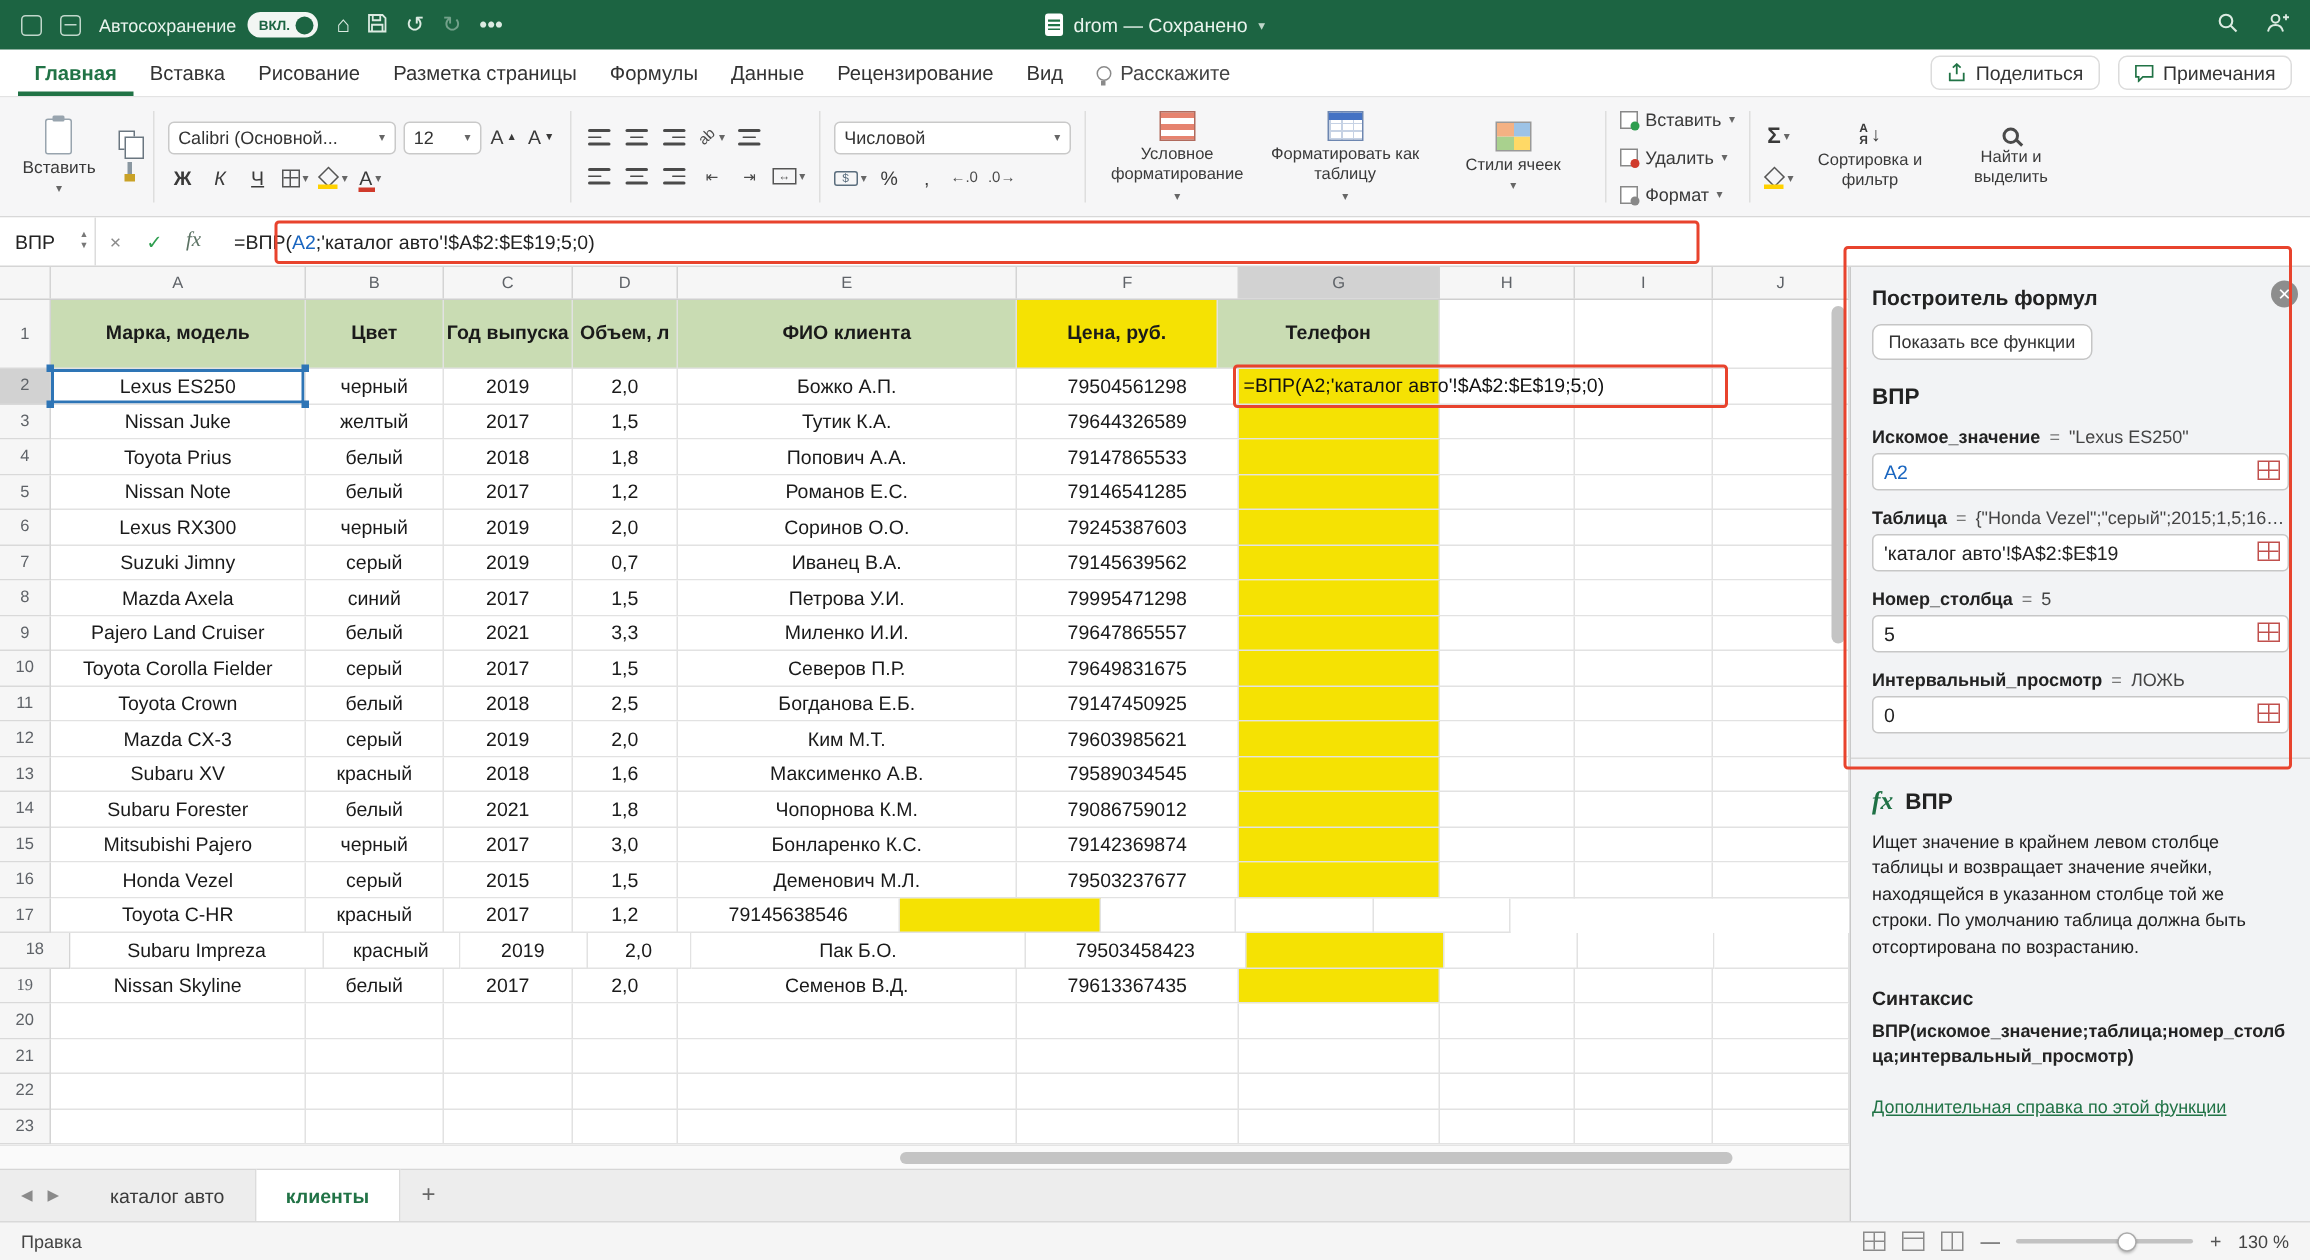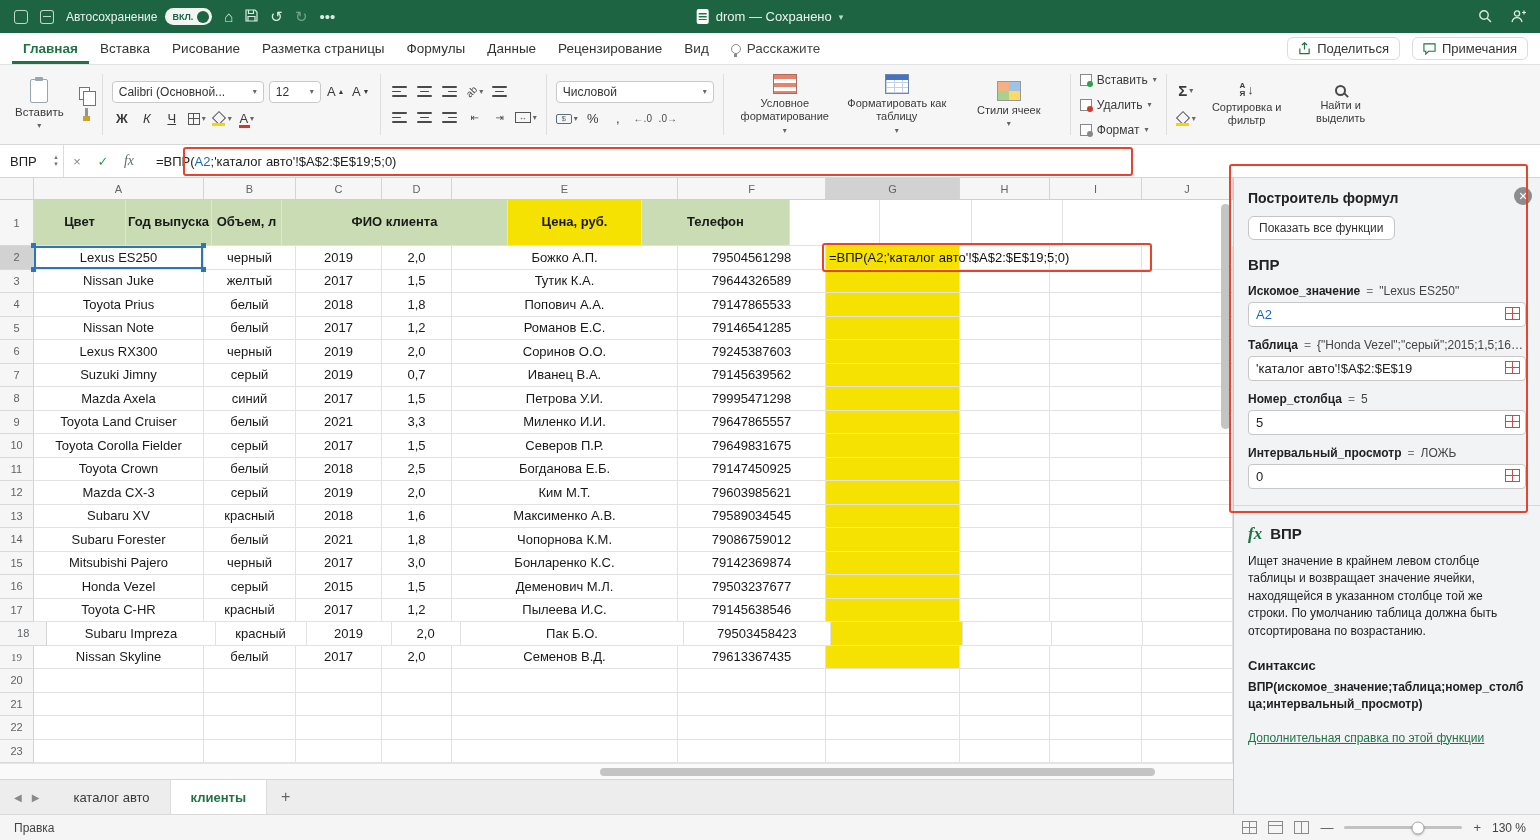--- a/index.html
+++ b/index.html
@@ -477,20 +477,23 @@
           <div class="ch" style="width: 226px;">E</div>
           <div class="ch" style="width: 148px;">F</div>
           <div class="ch hl" style="width: 134px;">G</div>
           <div class="ch" style="width: 90px;">H</div>
           <div class="ch" style="width: 92px;">I</div>
           <div class="ch" style="width: 91px;">J</div>
         </div>
       <div class="rows">
           <div class="grow" style="height: 46px;">
             <div class="rh" style="width: 34px;">1</div>
+            <div class="cell hdr" style="width: 170px;">
+              <span class="ctext">Марка, модель</span>
+            </div>
             <div class="cell hdr" style="width: 92px;">
               <span class="ctext">Цвет</span>
             </div>
             <div class="cell hdr" style="width: 86px;">
               <span class="ctext">Год выпуска</span>
             </div>
             <div class="cell hdr" style="width: 70px; text-align: right;">
               <span class="ctext">Объем, л</span>
             </div>
             <div class="cell hdr" style="width: 226px;">
@@ -683,21 +686,21 @@
               <span class="ctext">79995471298</span>
             </div>
             <div class="cell yel" style="width: 134px;"></div>
             <div class="cell" style="width: 90px;"></div>
             <div class="cell" style="width: 92px;"></div>
             <div class="cell" style="width: 91px;"></div>
           </div>
           <div class="grow" style="height: 23.5px;">
             <div class="rh" style="width: 34px;">9</div>
             <div class="cell" style="width: 170px;">
-              <span class="ctext">Toyota Land Cruiser</span>
+              <span class="ctext">Pajero Land Cruiser</span>
             </div>
             <div class="cell" style="width: 92px;">
               <span class="ctext">белый</span>
             </div>
             <div class="cell" style="width: 86px;">
               <span class="ctext">2021</span>
             </div>
             <div class="cell" style="width: 70px; align-items: center;">
               <span class="ctext">3,3</span>
             </div>
@@ -893,23 +896,20 @@
               <span class="ctext">Toyota C-HR</span>
             </div>
             <div class="cell" style="width: 92px;">
               <span class="ctext">красный</span>
             </div>
             <div class="cell" style="width: 86px;">
               <span class="ctext">2017</span>
             </div>
             <div class="cell" style="width: 70px;">
               <span class="ctext">1,2</span>
-            </div>
-            <div class="cell" style="width: 226px;">
-              <span class="ctext">Пылеева И.С.</span>
             </div>
             <div class="cell" style="width: 148px;">
               <span class="ctext">79145638546</span>
             </div>
             <div class="cell yel" style="width: 134px;"></div>
             <div class="cell" style="width: 90px;"></div>
             <div class="cell" style="width: 92px;"></div>
             <div class="cell" style="width: 91px;"></div>
           </div>
           <div class="grow" style="height: 23.5px;">

